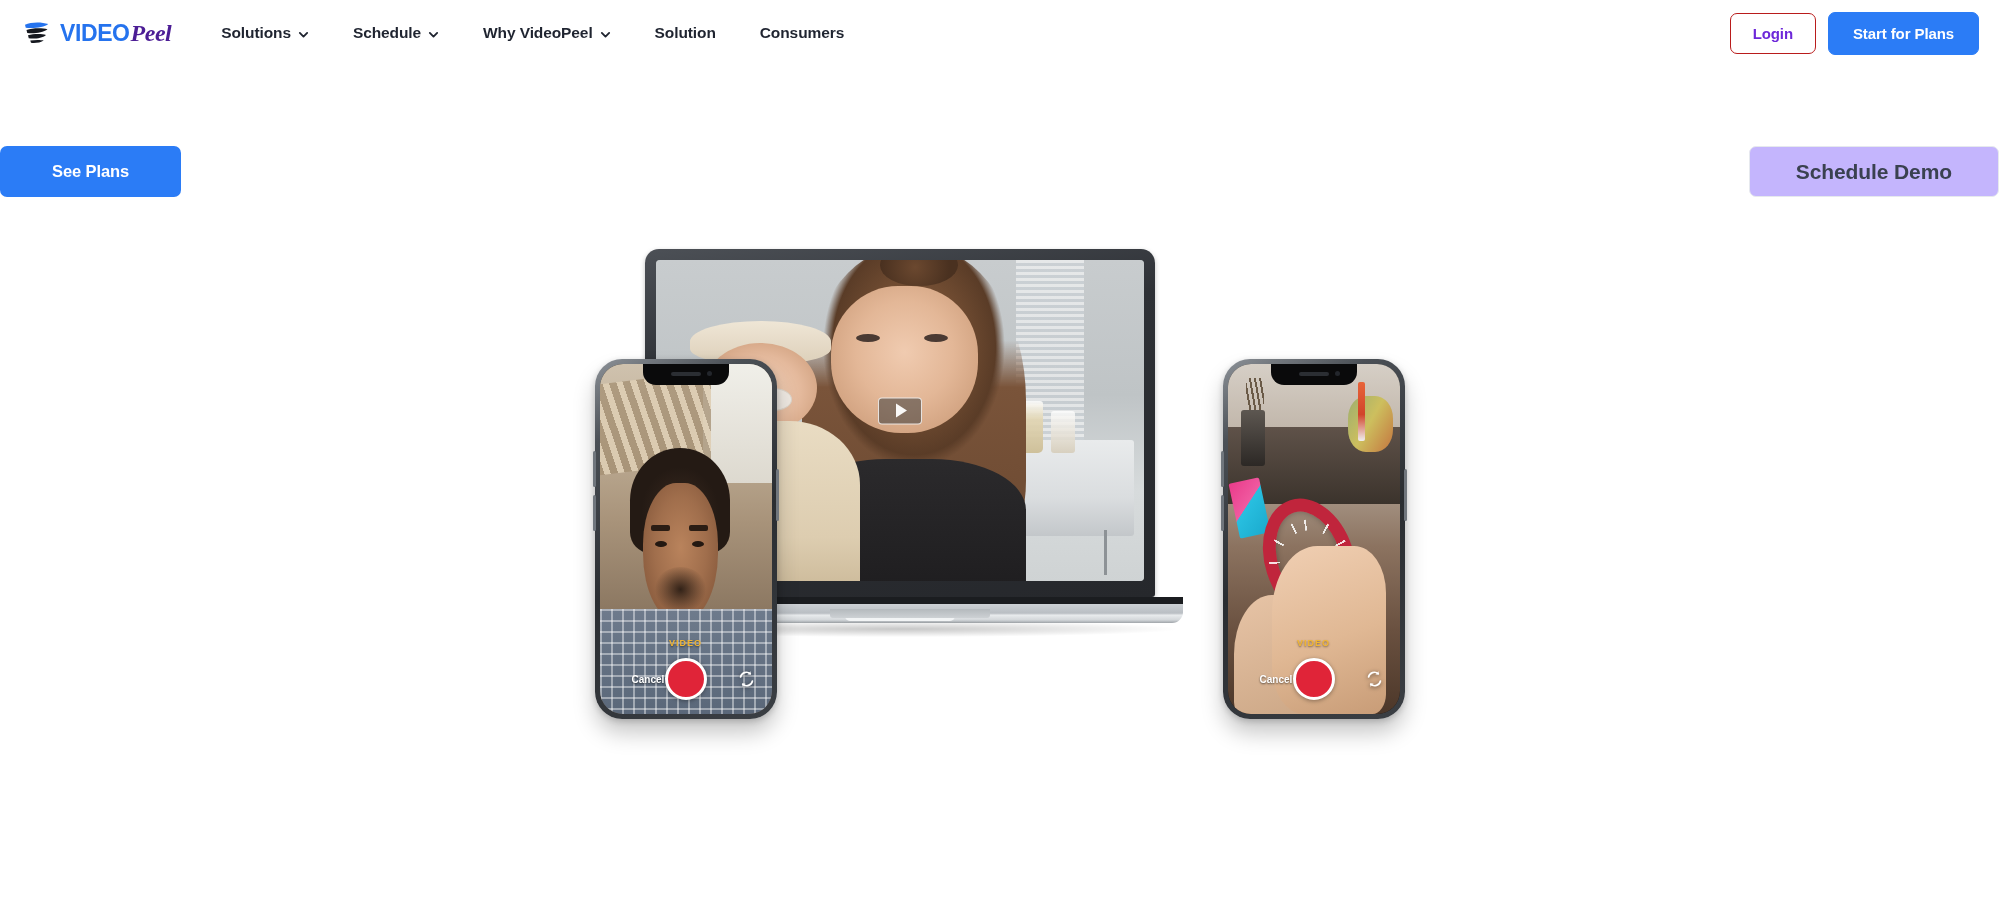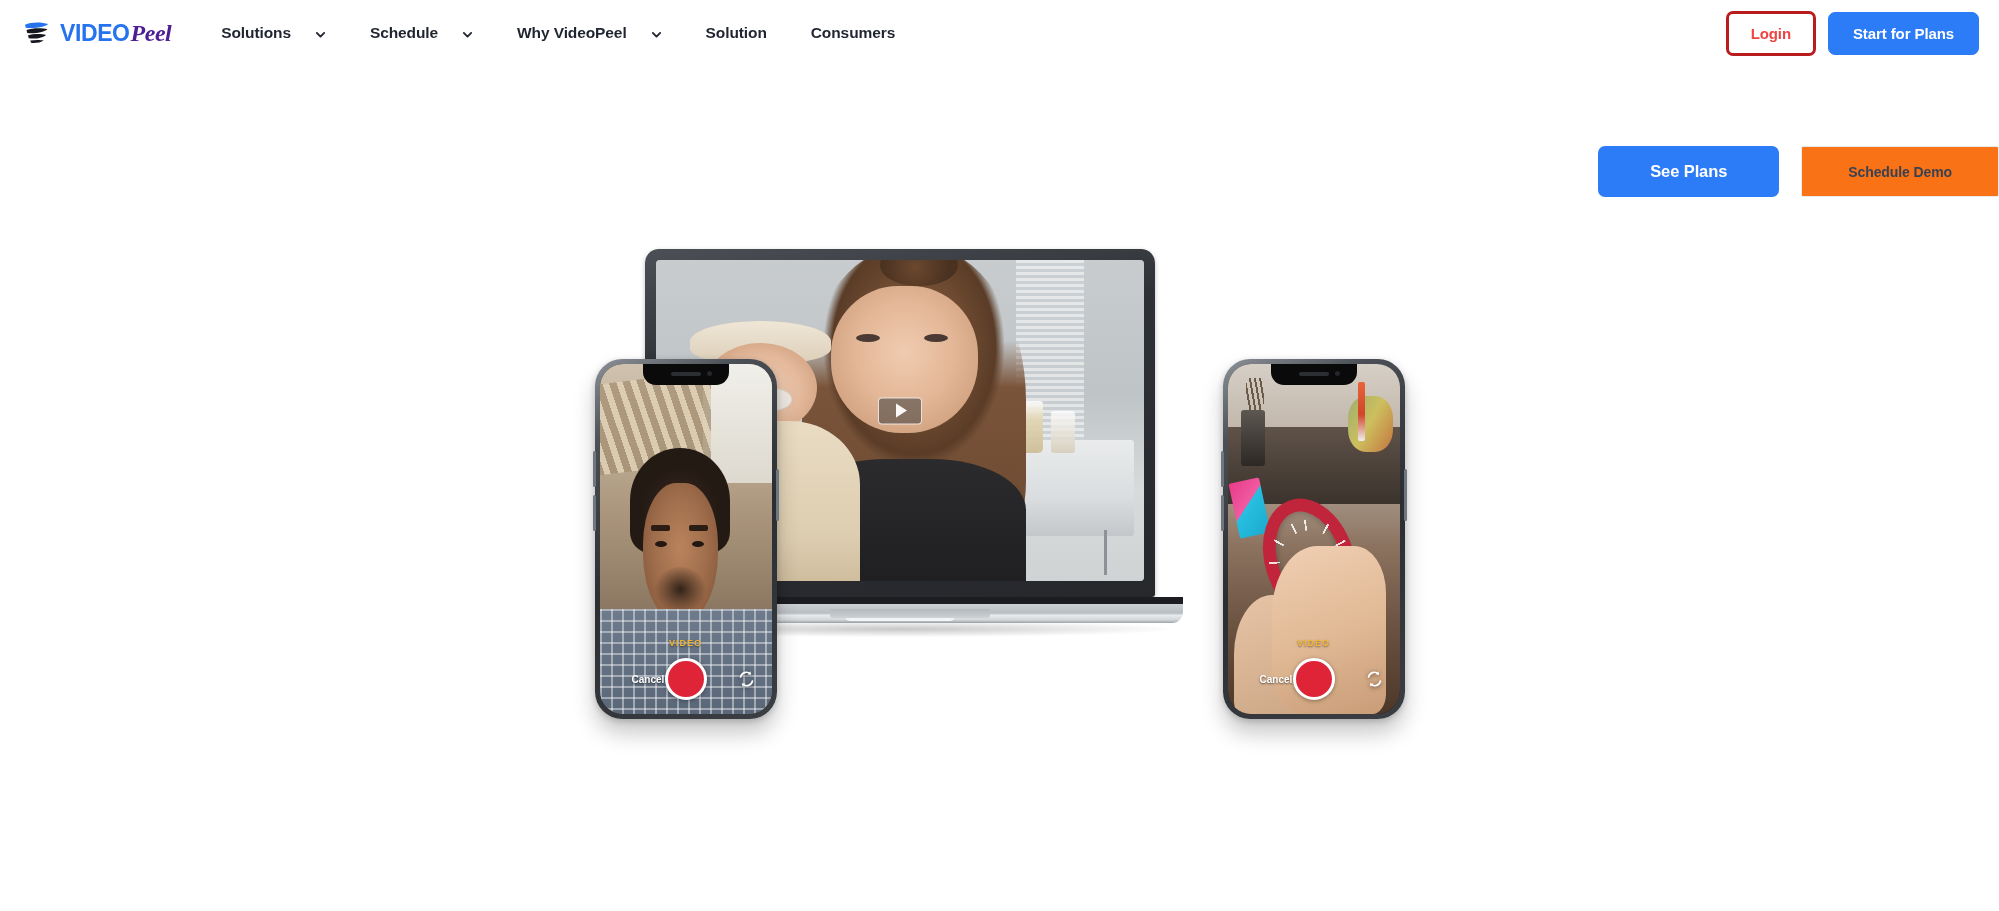--- a/index.html
+++ b/index.html
@@ -50,21 +50,21 @@
 
   .nav-links {
     display: flex;
     align-items: center;
     gap: 0px;
     flex: 1;
   }
   .nav-item {
     display: flex;
     align-items: center;
-    gap: 24px;
+    gap: 7px;
     padding: 8px 22px;
     font-size: 15.5px;
     font-weight: 700;
     color: #1f2430;
     cursor: pointer;
     white-space: nowrap;
     letter-spacing: -0.1px;
   }
   .chev {
     width: 11px; height: 11px; display:block; flex:none;
@@ -84,22 +84,22 @@
     border-radius: 7px;
     cursor: pointer;
     white-space: nowrap;
     display: inline-flex;
     align-items: center;
     justify-content: center;
     letter-spacing: -0.1px;
   }
   .btn-login {
     background: #ffffff;
-    border: 3px solid #b91c1c;
-    color: #ef4444;
+    border: 1px solid #b91c1c;
+    color: #6d28d9;
     padding: 11px 22px;
   }
   .btn-primary-sm {
     background: #2b7cf6;
     border: 1px solid #2b7cf6;
     color: #ffffff;
     padding: 12px 24px;
   }
 
   
@@ -119,40 +119,40 @@
     margin-top: 26px;
     font-size: 26px;
     line-height: 1.35;
     color: #586274;
     font-weight: 400;
     letter-spacing: -0.4px;
   }
   .hero-ctas {
     margin-top: 44px;
     display: flex;
-    justify-content: flex-end;
+    justify-content: space-between;
     gap: 22px;
   }
   .btn-see-plans {
     background: #2b7cf6;
     color: #ffffff;
     border: none;
     padding: 0 52px;
     height: 51px;
     font-size: 16.5px;
     border-radius: 7px;
   }
   .btn-schedule {
-    background: #f97316;
+    background: #c4b5fd;
     color: #3a4150;
     border: 1px solid #e6e9ee;
     padding: 0 46px;
     height: 51px;
-    font-size: 14px;
-    border-radius: 2px;
+    font-size: 21px;
+    border-radius: 7px;
   }
 
   
   .devices {
     position: relative;
     width: 810px;
     height: 470px;
     margin: 52px auto 0;
   }
 

